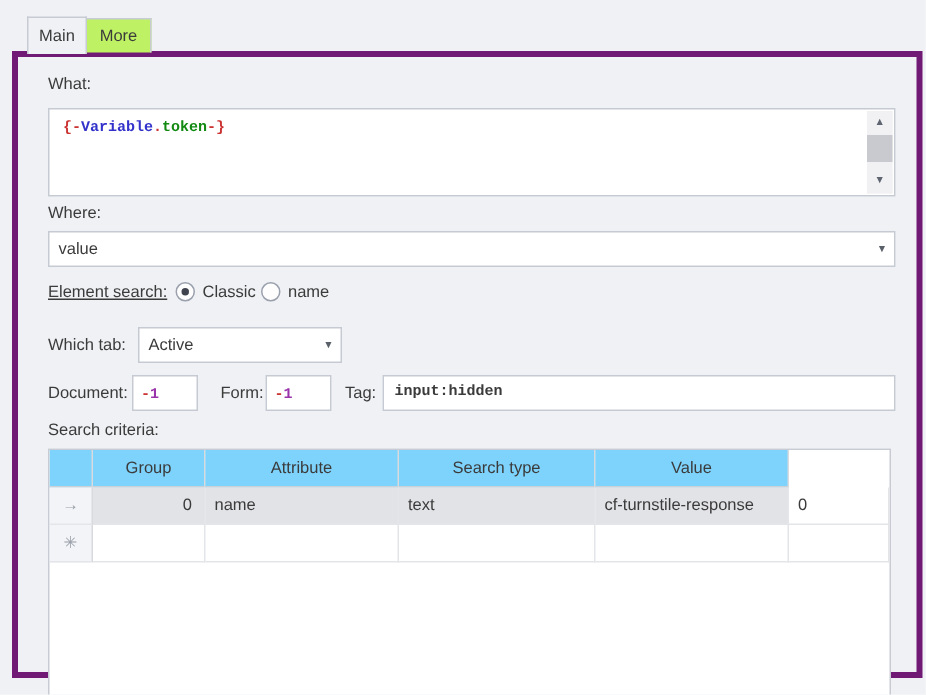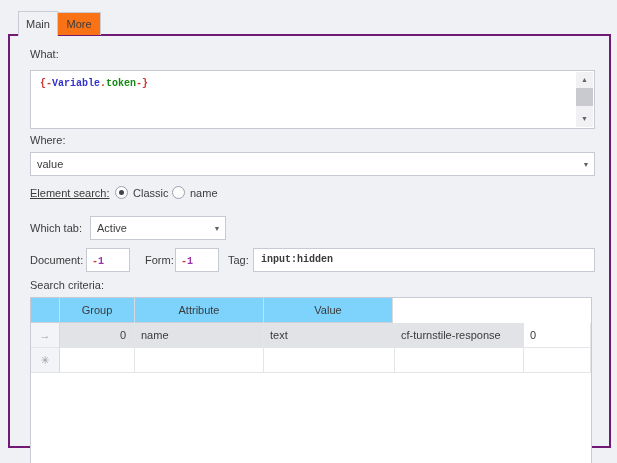--- a/index.html
+++ b/index.html
@@ -1,21 +1,21 @@
 <!DOCTYPE html>
 <html><head>
 <meta charset="utf-8">
 <style>
   html,body{margin:0;padding:0;}
   .screen{position:relative;width:617px;height:463px;background:#eff1f4;
     font-family:"Liberation Sans",sans-serif;font-size:11px;color:#3b3b3b;overflow:hidden;}
   .panel{position:absolute;left:8px;top:34px;width:599px;height:410px;
-    border:2px solid #701a75;background:#eff1f4;z-index:1;}
+    border:4px solid #701a75;background:#eff1f4;z-index:1;}
   .tab{position:absolute;top:12px;height:22px;line-height:22px;text-align:center;
-    border:1px solid #c8cbd3;border-bottom:none;background:#f97316;z-index:2;cursor:default;}
+    border:1px solid #c8cbd3;border-bottom:none;background:#bef264;z-index:2;cursor:default;}
   .tab.active{top:11px;height:24px;line-height:24px;background:#eff1f4;z-index:3;}
   .tab-main{left:18px;width:38px;}
   .tab-more{left:57px;width:42px;}
   .lbl{position:absolute;white-space:nowrap;}
   .field{position:absolute;background:#fff;border:1px solid #c6cad2;box-sizing:border-box;}
   .mono{font-family:"Liberation Mono","DejaVu Sans Mono",monospace;font-weight:bold;font-size:10px;}
   
   .what-box{left:20px;top:34px;width:565px;height:59px;}
   .what-text{position:absolute;left:9px;top:7px;}
   .sb{position:absolute;right:1px;top:1px;bottom:1px;width:17px;background:#f1f1f4;
@@ -102,20 +102,21 @@
     <div class="lbl" style="left:218px;top:218px;">Tag:</div>
     <div class="field mono" style="left:243px;top:212px;width:342px;height:24px;line-height:22px;padding-left:7px;">input:hidden</div>
 
     <div class="lbl" style="left:20px;top:243px;">Search criteria:</div>
 
     <div class="tbl">
       <div class="trow th">
         <div class="tc c0"></div>
         <div class="tc c1">Group</div>
         <div class="tc c2">Attribute</div>
+        <div class="tc c3">Search type</div>
         <div class="tc c4">Value</div>
       </div>
       <div class="trow">
         <div class="tc c0 ind">→</div>
         <div class="tc c1 selcell num">0</div>
         <div class="tc c2 selcell">name</div>
         <div class="tc c3 selcell">text</div>
         <div class="tc c4 selcell">cf-turnstile-response</div>
         <div class="tc c5">0</div>
       </div>

